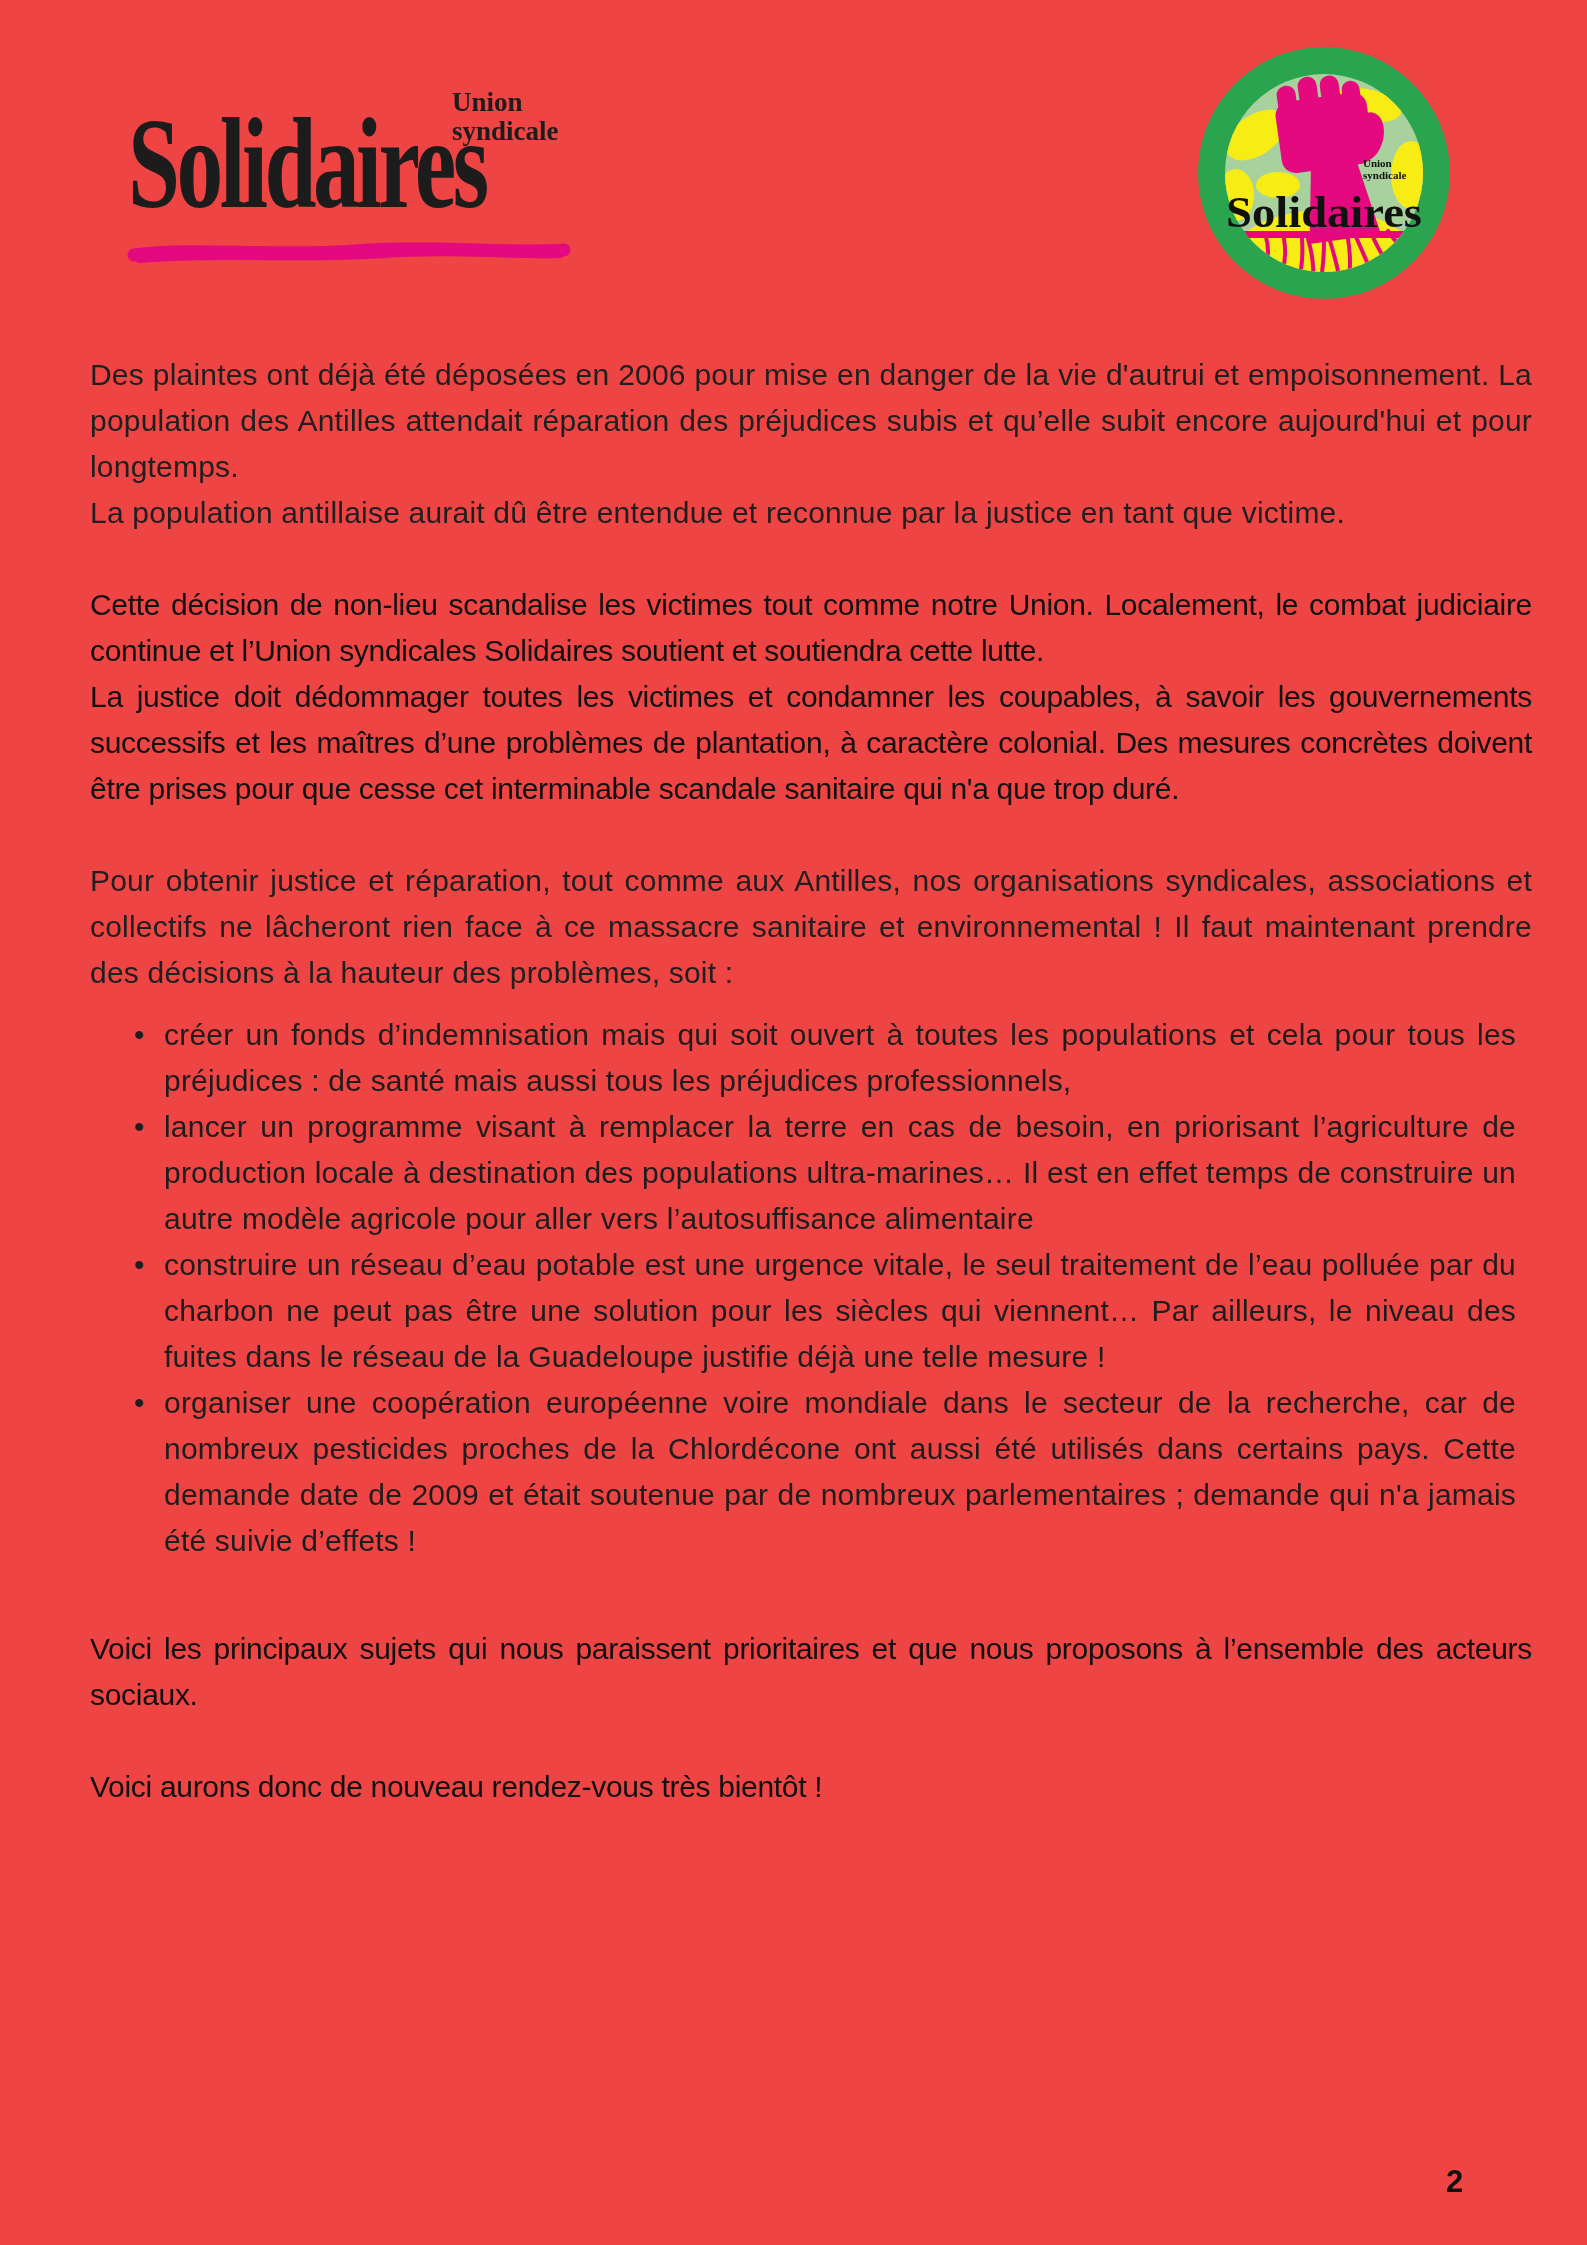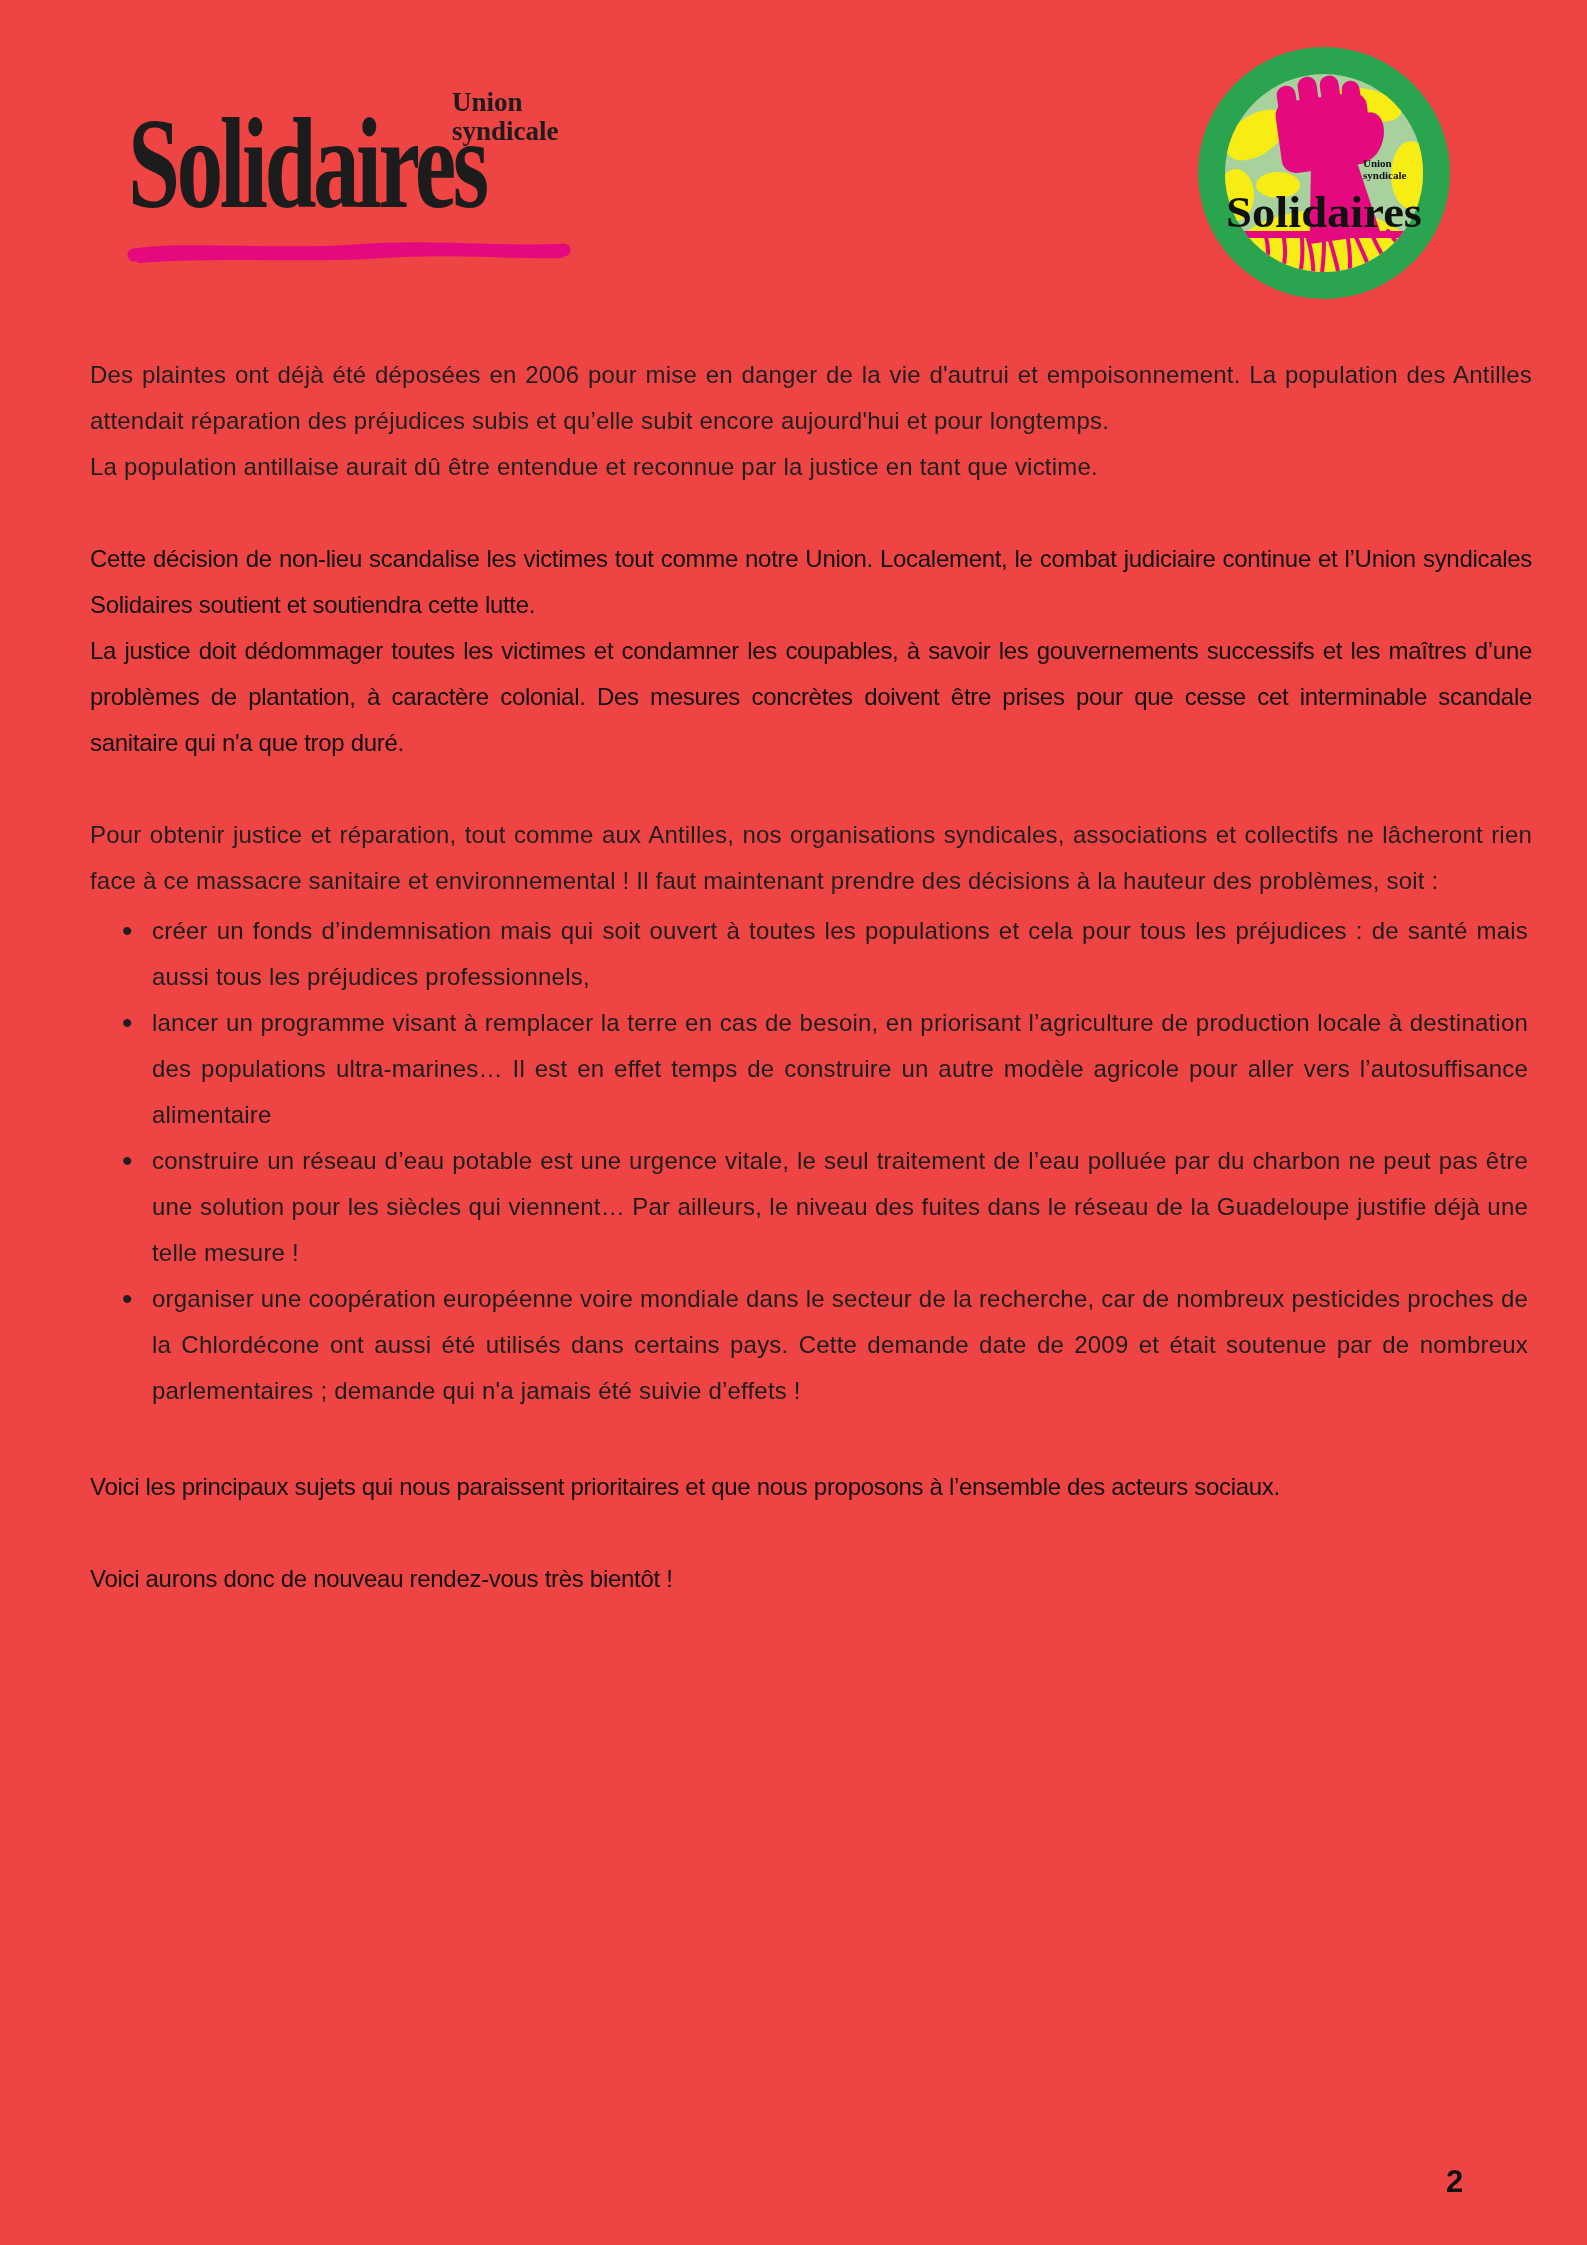--- a/index.html
+++ b/index.html
@@ -22,28 +22,28 @@
     transform:scaleX(0.72); transform-origin:0 0; white-space:nowrap;
   }
   .logo-left .underline-svg { position:absolute; left:-6px; top:150px; }
 
   
   .logo-right { position:absolute; left:1196px; top:45px; width:256px; height:256px; }
 
   
   .body-text {
     position:absolute; left:90px; top:352px; width:1442px;
-    font-size:24px; line-height:46px; text-align:justify; letter-spacing:0.2px;
+    font-size:30px; line-height:46px; text-align:justify; letter-spacing:0.2px;
   }
   .body-text p { margin:0; }
   .light { font-weight:normal; color:#1f1f1f; }
   .bold  { font-weight:normal; letter-spacing:-0.3px; color:#111; }
   .gap   { height:46px; }
 
-  ul.bullets { margin:4px; padding:0 0 0 28px; list-style:none; }
+  ul.bullets { margin:16px; padding:0 0 0 28px; list-style:none; }
   ul.bullets li { position:relative; padding-left:30px; }
   ul.bullets li::before {
     content:"\2022"; position:absolute; left:0; top:0; font-size:30px; color:#1f1f1f;
   }
 
   .page-number {
     position:absolute; left:1446px; top:2164px;
     font-size:31px; font-weight:bold; color:#111;
   }
 </style>

